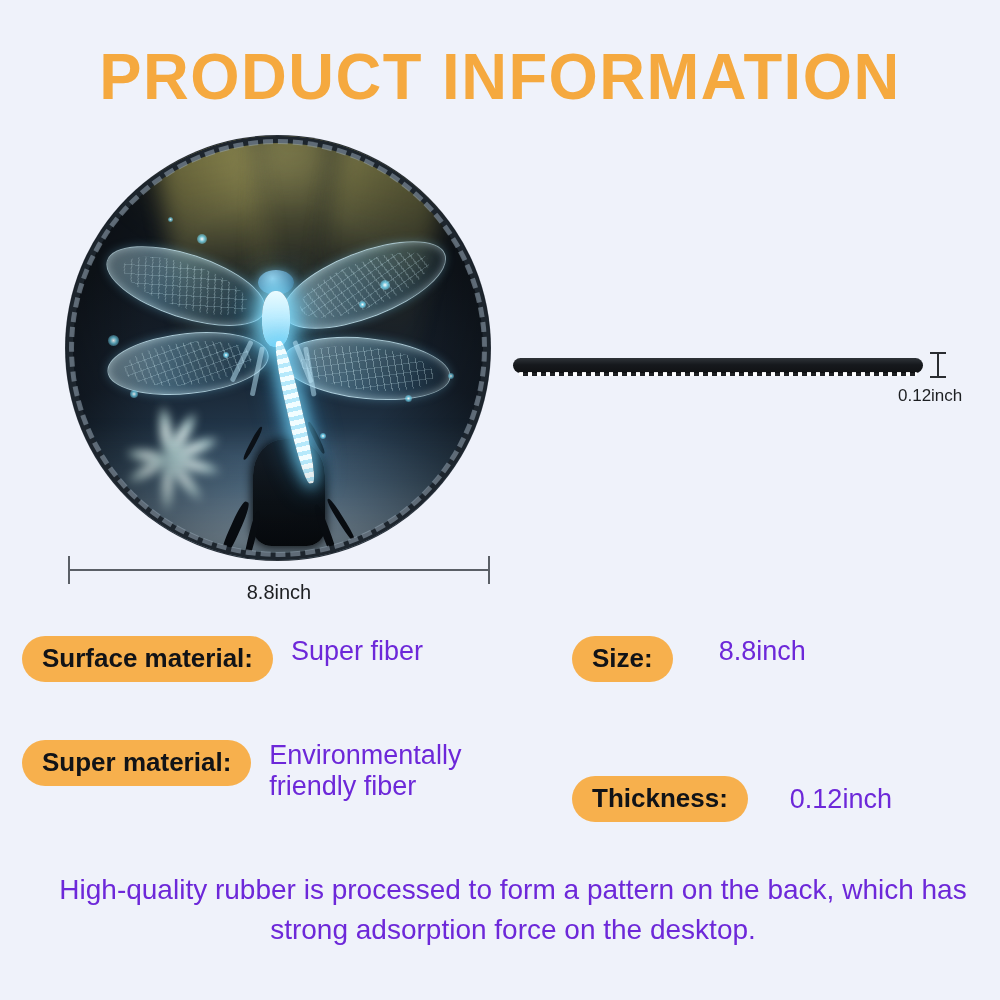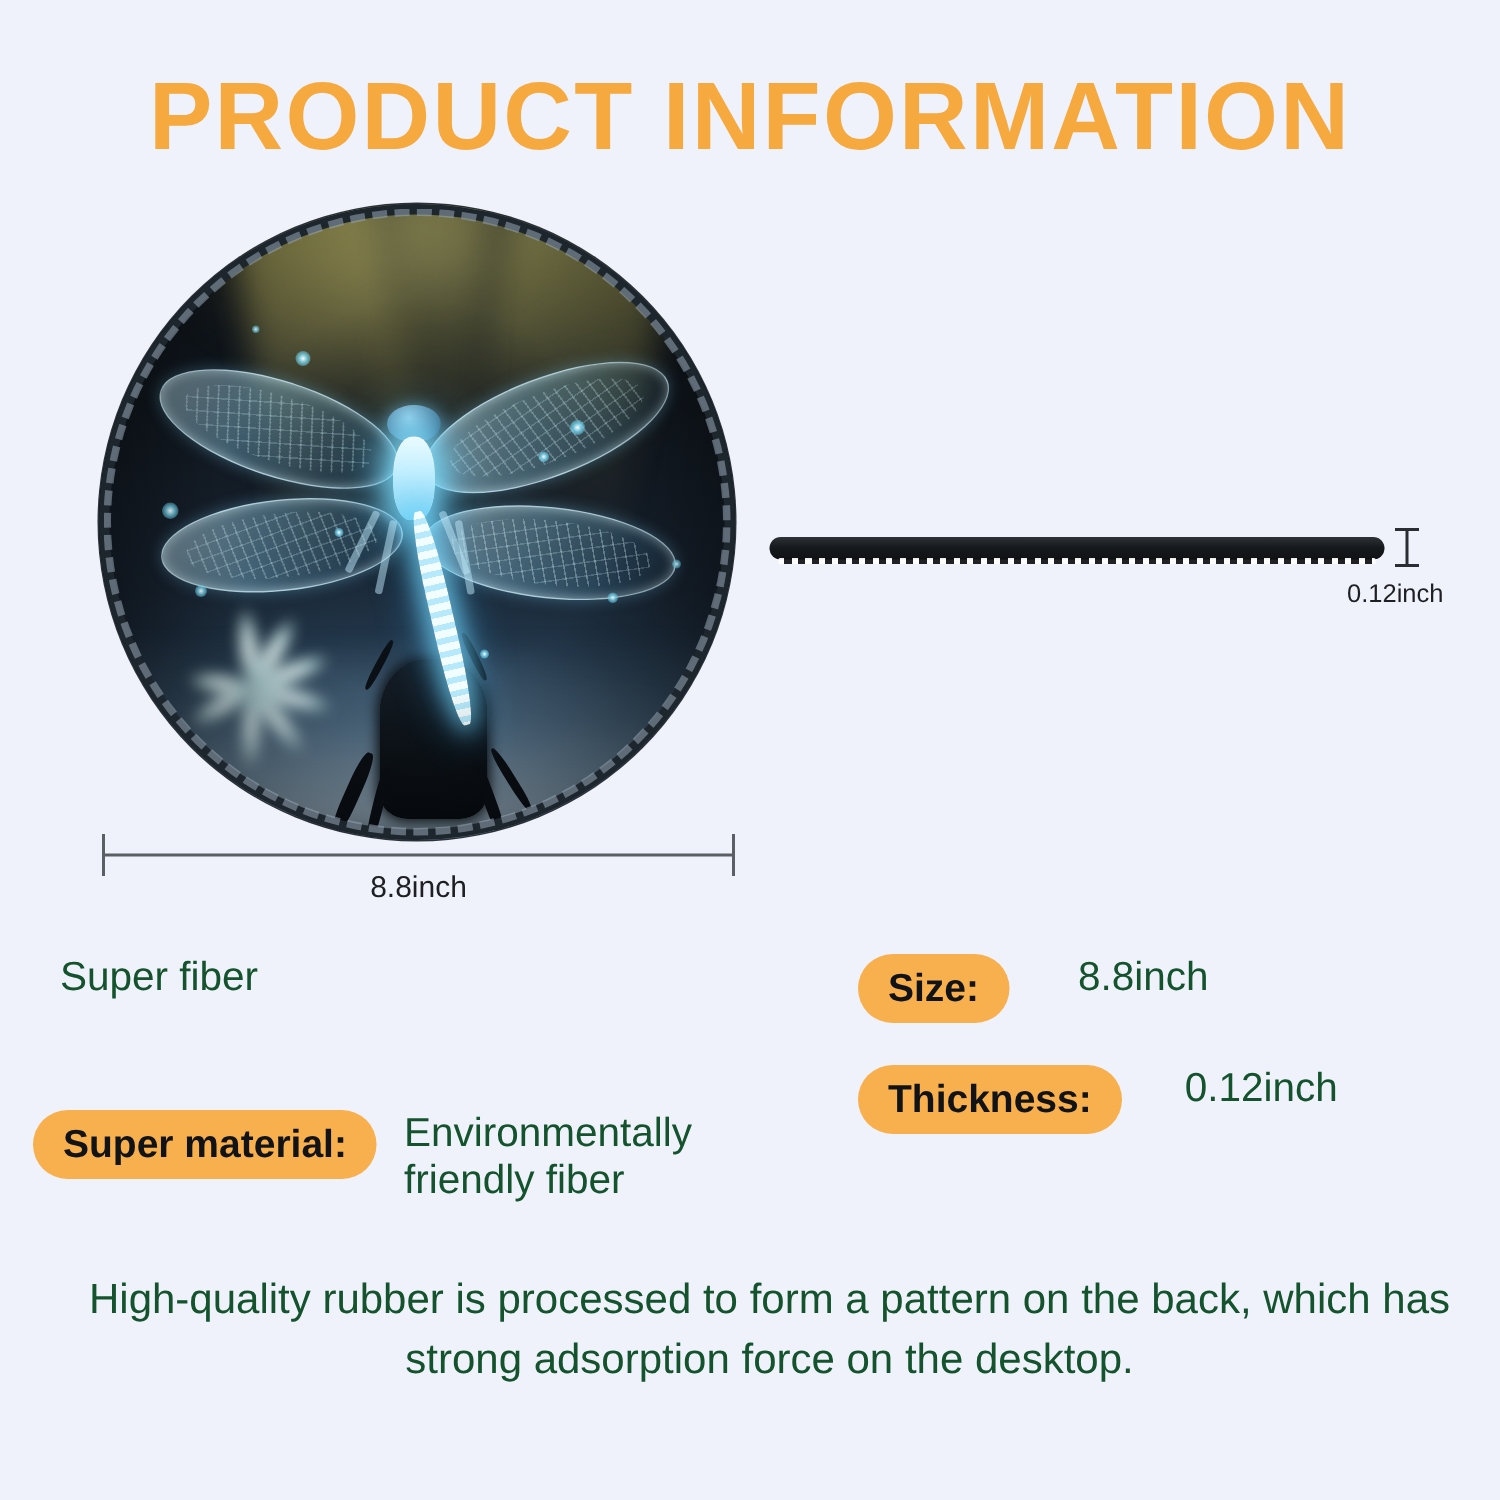--- a/index.html
+++ b/index.html
@@ -318,41 +318,41 @@
     color: #111317;
     font-weight: bold;
     border-radius: 999px;
     padding: 9px 20px 11px;
     font-size: 26px;
     line-height: 1;
     white-space: nowrap;
   }
   .val {
     font-size: 27px;
-    color: #14532d;
+    color: #6d28d9;
     line-height: 1.14;
   }
 
   .row {
     position: absolute;
     display: flex;
     align-items: flex-start;
   }
   .row .val { margin-left: 18px; }
 
   #row-surface  { left: 22px;  top: 636px; }
   #row-size     { left: 572px; top: 636px; }
   #row-bottom   { left: 22px;  top: 740px; }
-  #row-thick    { left: 572px; top: 710px; }
+  #row-thick    { left: 572px; top: 776px; align-items: center; }
   #row-tech     { left: 28px;  top: 846px; width: 950px; }
 
   #row-size .val     { margin-left: 46px; }
   #row-thick .val    { margin-left: 42px; }
   #row-bottom .val   { max-width: 258px; }
-  #row-tech .val     { margin-left: 20px; text-align: center; flex: 1; font-size: 28px; line-height: 1.42; }
+  #row-tech .val     { margin-left: 20px; text-align: center; flex: 1; font-size: 28px; line-height: 1.42; margin-top: 24px; }
   #row-tech .pill    { font-size: 25px; }
 </style>
 </head>
 <body>
 
 <div class="title">PRODUCT INFORMATION</div>
 
 <div class="pad-wrap">
   <div class="pad">
     <div class="scene-base"></div>
@@ -427,20 +427,21 @@
   <div class="side-texture"></div>
 </div>
 <div class="dim-t">
   <div class="vbar"></div>
   <div class="hcap t"></div>
   <div class="hcap b"></div>
 </div>
 <div class="dim-t-label">0.12inch</div>
 
 <div class="row" id="row-surface">
+  <span class="pill">Surface material:</span>
   <span class="val">Super fiber</span>
 </div>
 
 <div class="row" id="row-size">
   <span class="pill">Size:</span>
   <span class="val">8.8inch</span>
 </div>
 
 <div class="row" id="row-bottom">
   <span class="pill">Super material:</span>

